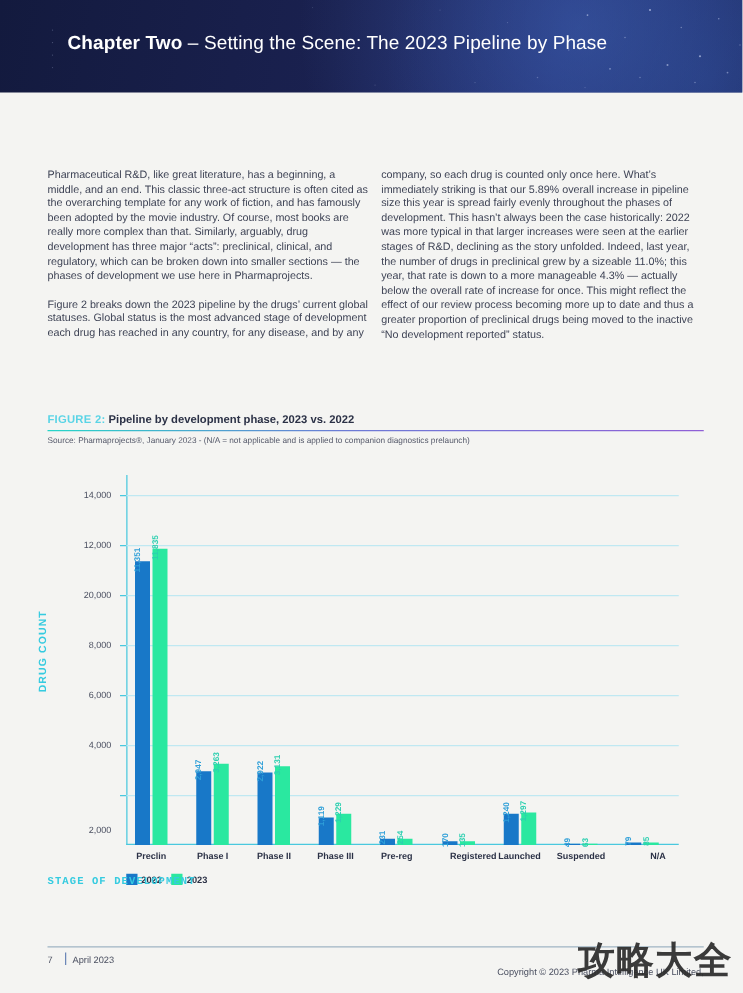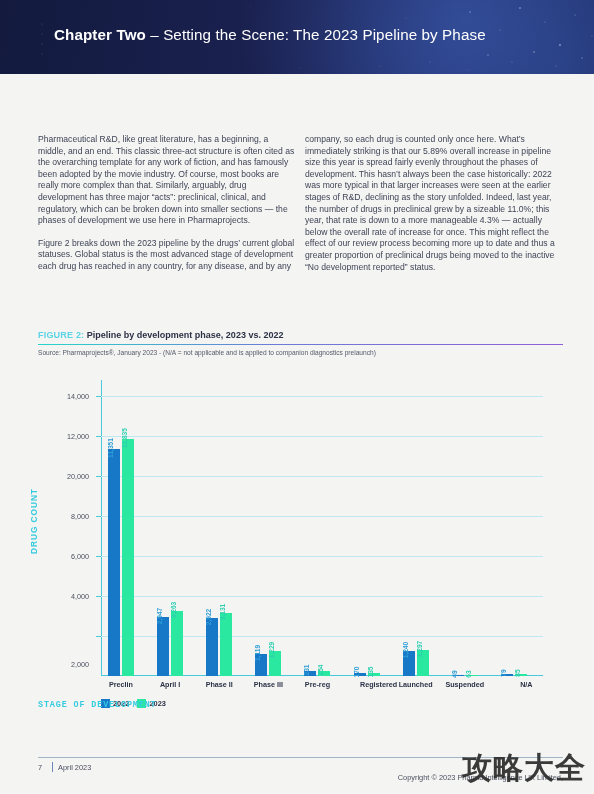--- a/index.html
+++ b/index.html
@@ -229,21 +229,21 @@
         </div>
         <div class="xcat" style="left: 20px;">Preclin</div>
         <div class="group" style="left: 49.1111px; width: 49.1111px;">
           <div class="bar b22" style="height: 58.94px; background: rgb(24, 120, 200);">
             <span class="bar-val" style="color: rgb(46, 159, 216);">2,947</span>
           </div>
           <div class="bar b23" style="height: 65.26px; background: rgb(42, 232, 160);">
             <span class="bar-val" style="color: rgb(44, 207, 176);">3,263</span>
           </div>
         </div>
-        <div class="xcat" style="left: 69.1111px;">April I</div>
+        <div class="xcat" style="left: 69.1111px;">Phase I</div>
         <div class="group" style="left: 98.2222px; width: 49.1111px;">
           <div class="bar b22" style="height: 58.44px; background: rgb(24, 120, 200);">
             <span class="bar-val" style="color: rgb(46, 159, 216);">2,922</span>
           </div>
           <div class="bar b23" style="height: 62.62px; background: rgb(42, 232, 160);">
             <span class="bar-val" style="color: rgb(44, 207, 176);">3,131</span>
           </div>
         </div>
         <div class="xcat" style="left: 118.222px;">Phase II</div>
         <div class="group" style="left: 147.333px; width: 49.1111px;">

